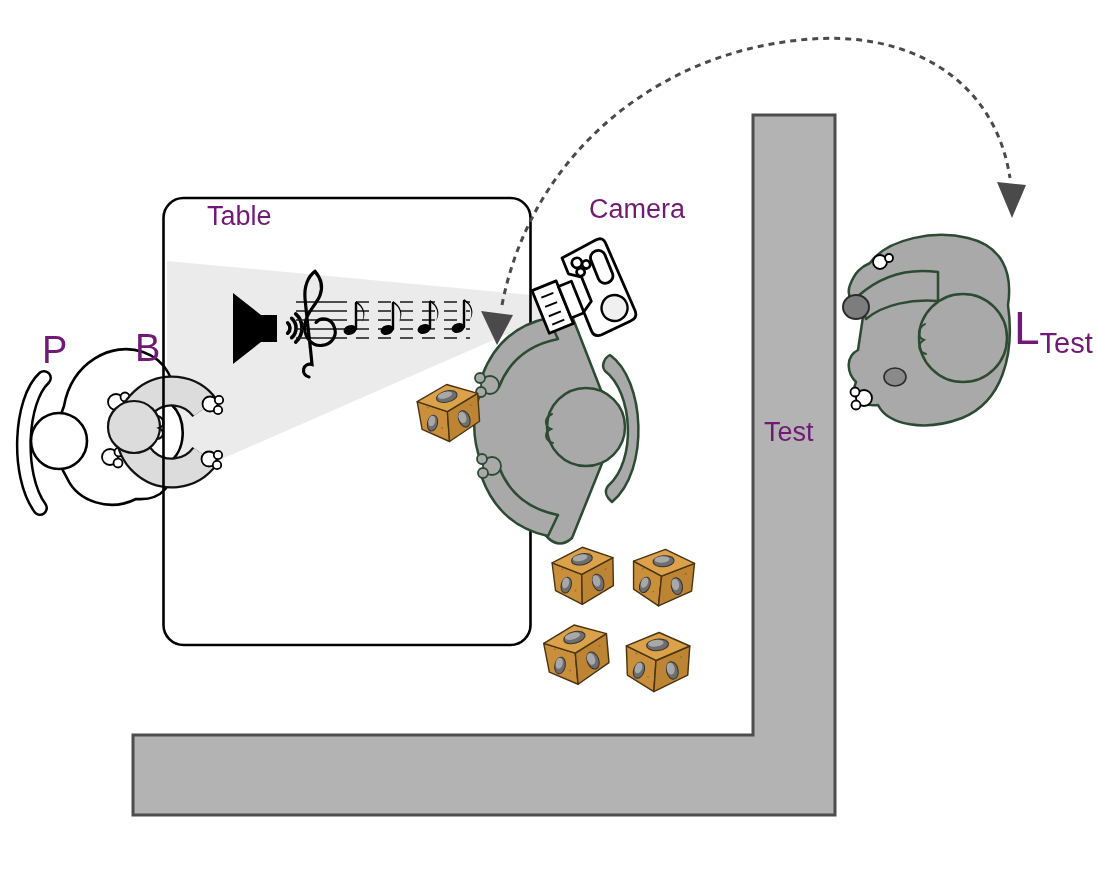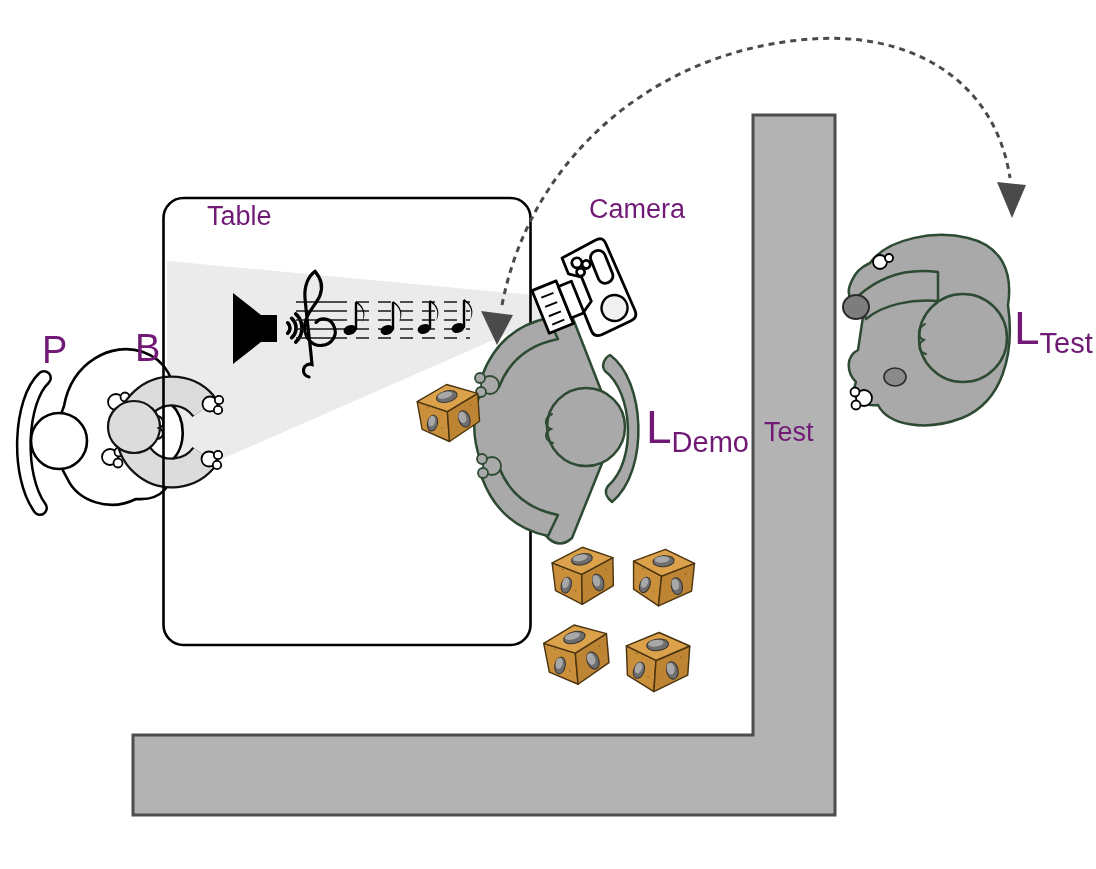--- a/index.html
+++ b/index.html
@@ -220,21 +220,18 @@
   <div class="lbl lbl-small" style="left:207px; top:203px;">Table</div>
 
   <div class="lbl lbl-small" style="left:589px; top:196px;">Camera</div>
 
   <div class="lbl lbl-small" style="left:764px; top:419px;">Test</div>
 
   <div class="lbl lbl-person" style="left:42px; top:331px;">P</div>
 
   <div class="lbl lbl-person" style="left:135px; top:329px;">B</div>
 
-  <div class="lbl lbl-learner" style="left:646px; top:404px;">
-    <span class="main">L</span><span class="sub">Demo</span>
-  </div>
 
   <div class="lbl lbl-learner" style="left:1014px; top:305px;">
     <span class="main">L</span><span class="sub">Test</span>
   </div>
 
 </div>
 
 </body></html>

